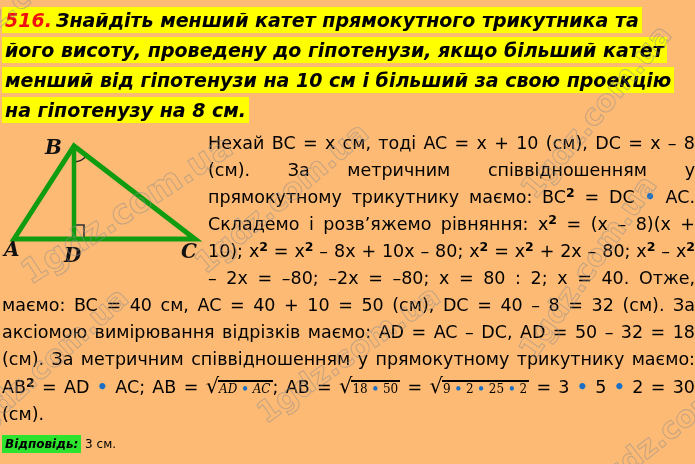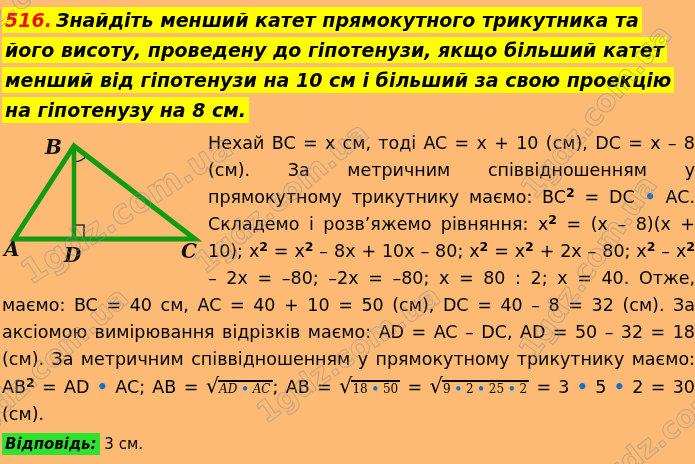--- a/index.html
+++ b/index.html
@@ -35,21 +35,21 @@
   sup.sup { font-size:12.5px; font-weight:700; line-height:0; vertical-align:6px; }
   .dot { color:var(--dot, #1b6fc4); font-weight:700; }
   .sqrt { white-space:nowrap; }
   .rad { font-family:"DejaVu Serif", serif; font-size:21px; margin-right:-1px; }
   .vinculum {
     display:inline-block; border-top:2px solid #000; padding:0 2px 0 1px;
     font-family:"DejaVu Serif", serif; font-size:12px; line-height:1.2;
   }
   .mvar { font-style:italic; }
   
-  .answer { font-size:15px; line-height:27px; margin-top:3px; clear:none; }
+  .answer { font-size:12px; line-height:27px; margin-top:3px; clear:none; }
   .answer-label {
     background:var(--answer-highlight, #2ee32e);
     font-style:italic; font-weight:700; padding:2px 3px;
   }
   
   .watermark {
     position:absolute; pointer-events:none; white-space:nowrap;
     font:700 30px "DejaVu Sans", sans-serif;
     color:transparent; -webkit-text-stroke:1.1px #8f8f8f;
     opacity:.5; transform-origin:left bottom; z-index:6;

